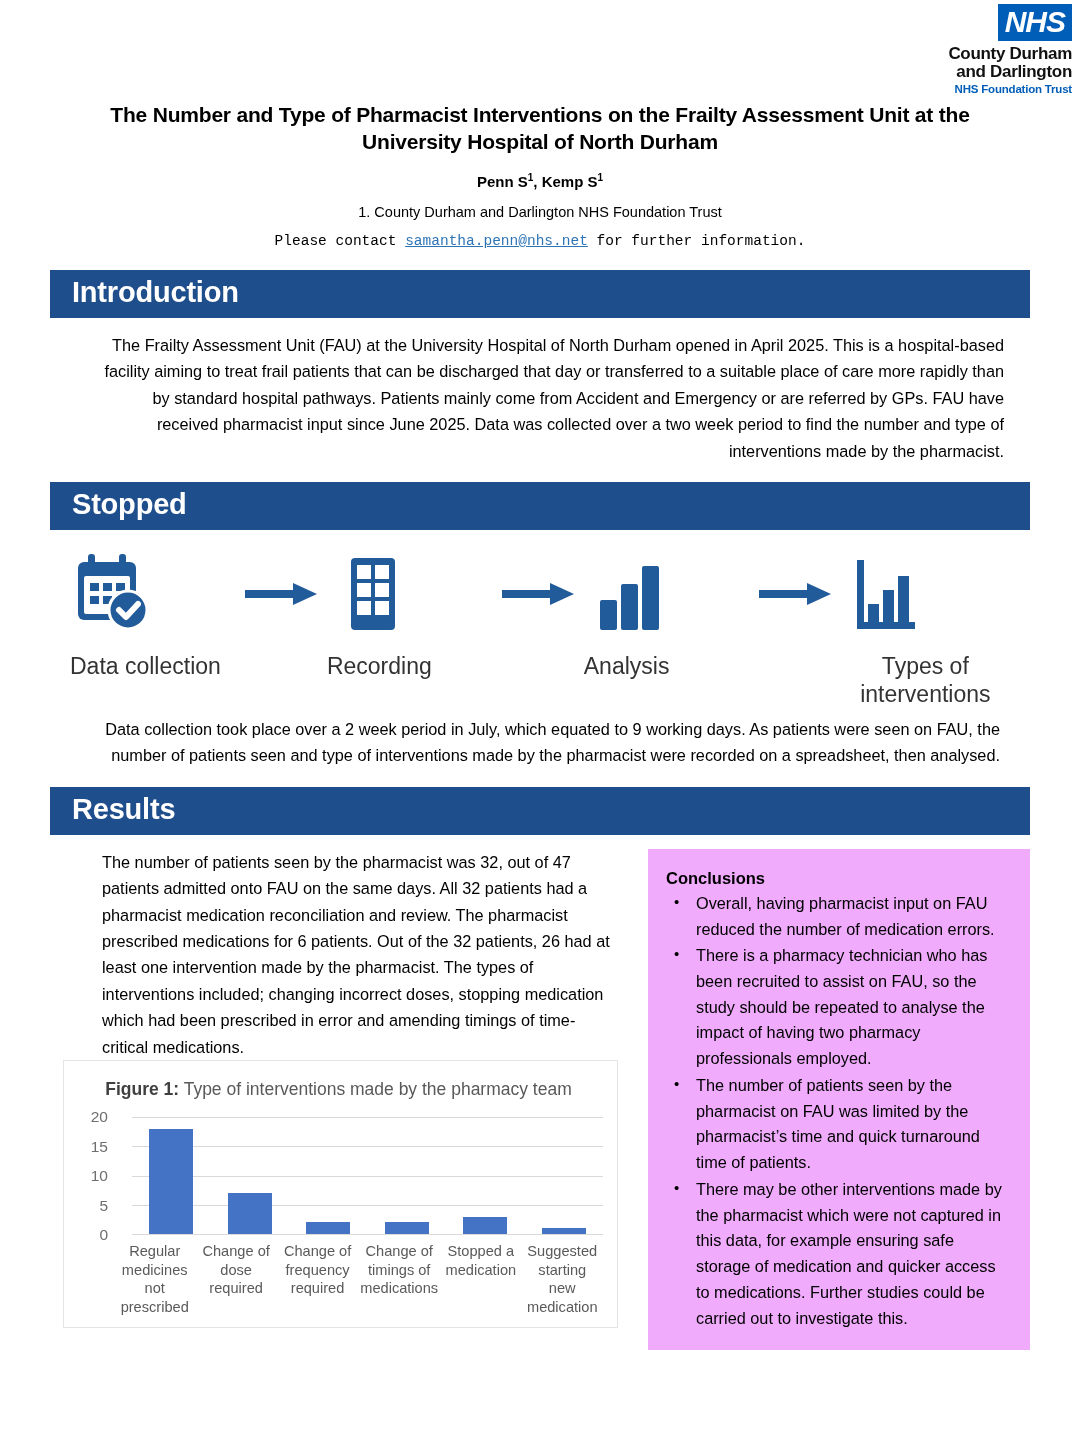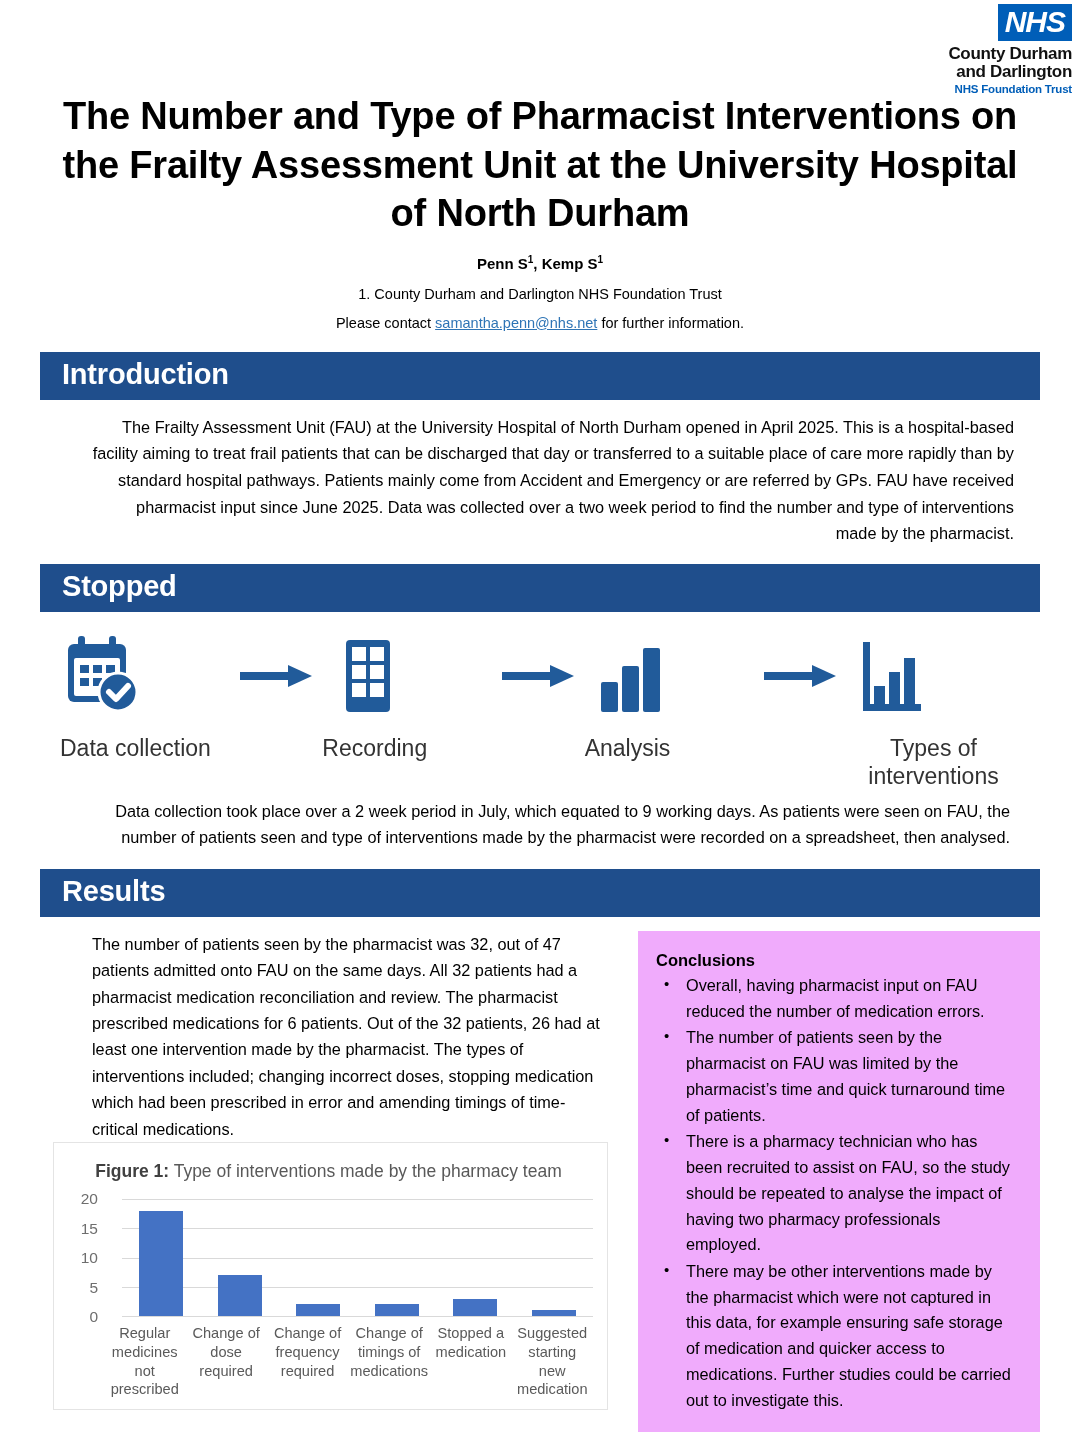--- a/index.html
+++ b/index.html
@@ -11,21 +11,21 @@
     font-family: "Liberation Sans", sans-serif;
     color: #000000;
     overflow: hidden;
     position: relative;
   }
 
   .poster {
     width: 1080px;
     height: 1440px;
     position: relative;
-    padding: 0;
+    padding: 10px;
   }
 
   
   .nhs-logo {
     position: absolute;
     top: 4px;
     right: 8px;
     width: 168px;
     text-align: right;
   }
@@ -60,41 +60,41 @@
   }
 
   
   .title-block {
     padding: 92px 55px 0 55px;
     text-align: center;
   }
   .poster-title {
     font-family: "Liberation Sans", sans-serif;
     font-weight: bold;
-    font-size: 38px;
+    font-size: 21px;
     line-height: 1.28;
     color: #000000;
     letter-spacing: -0.2px;
   }
   .authors {
     font-family: "Liberation Sans", sans-serif;
     font-weight: bold;
     font-size: 15px;
     margin-top: 16px;
     color: #000000;
   }
   .authors sup { font-size: 10px; }
   .affiliation {
     font-family: "Liberation Sans", sans-serif;
     font-size: 14.5px;
     margin-top: 14px;
     color: #000000;
   }
   .contact {
-    font-family: Liberation Sans, sans-serif;
+    font-family: Liberation Mono, monospace;
     font-size: 14.5px;
     margin-top: 13px;
     color: #000000;
   }
   .contact a, .email-link {
     color: #2E74B5;
     text-decoration: underline;
   }
 
   
@@ -456,21 +456,21 @@
             <div class="x-label">Stopped a medication</div>
             <div class="x-label">Suggested starting new medication</div>
           </div>
       </div>
     </div>
 
     <div class="conclusions">
       <div class="conclusions-title">Conclusions</div>
       <ul id="conclusions-list">
           <li>Overall, having pharmacist input on FAU reduced the number of medication errors.</li>
+          <li>There is a pharmacy technician who has been recruited to assist on FAU, so the study should be repeated to analyse the impact of having two pharmacy professionals employed.</li>
           <li>The number of patients seen by the pharmacist on FAU was limited by the pharmacist’s time and quick turnaround time of patients.</li>
-          <li>There is a pharmacy technician who has been recruited to assist on FAU, so the study should be repeated to analyse the impact of having two pharmacy professionals employed.</li>
           <li>There may be other interventions made by the pharmacist which were not captured in this data, for example ensuring safe storage of medication and quicker access to medications. Further studies could be carried out to investigate this.</li>
         </ul>
     </div>
 
   </div>
 
 </div>
 
 </body></html>

